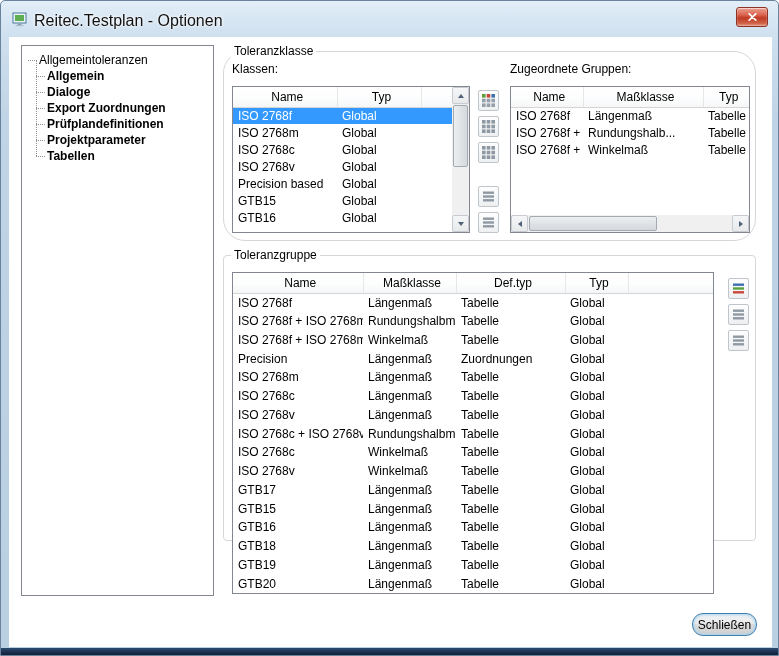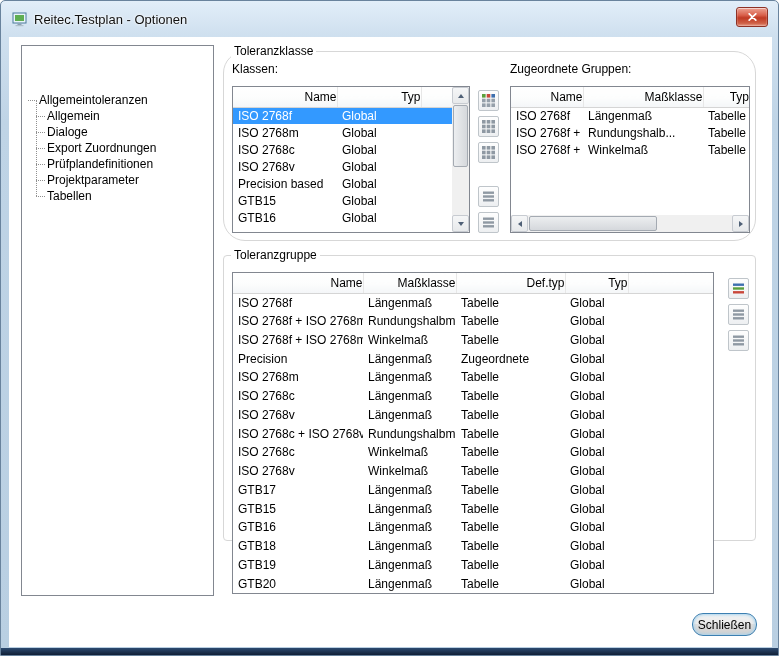--- a/index.html
+++ b/index.html
@@ -6,40 +6,40 @@
   html,body { width:779px; height:656px; overflow:hidden; }
   body { font-family:"Liberation Sans","DejaVu Sans",sans-serif; font-size:12px; color:#000; background:#fff; }
 
   .window { position:relative; width:779px; height:656px;
     background:linear-gradient(180deg,#e2eef9 0%,#cfe0ef 34px,#bfd4e6 120px,#b9cfe2 100%);
     border:1px solid #69839d; border-radius:5px 5px 0 0; overflow:hidden; }
 
   
   .titlebar { position:absolute; left:0; top:0; right:0; height:36px; }
   .app-icon { position:absolute; left:11px; top:10px; }
-  .window-title { position:absolute; left:33px; top:11px; font-size:13px; color:#111;
+  .window-title { position:absolute; left:33px; top:11px; font-size:16px; color:#111;
     text-shadow:0 0 4px #fff, 0 0 2px #fff; white-space:nowrap; }
   .close-btn { position:absolute; top:6px; right:10px; width:32px; height:20px;
     border:1px solid #8e3226; border-radius:3px;
     background:linear-gradient(180deg,#eda393 0%,#d9604b 40%,#c03a24 55%,#cf6147 85%,#e8a18e 100%);
     box-shadow:inset 0 1px 0 rgba(255,255,255,.45), inset 0 0 0 1px rgba(255,255,255,.15);
     display:flex; align-items:center; justify-content:center; cursor:default; }
 
   
   .client { position:absolute; left:8px; top:36px; width:763px; height:610px; background:#fff; }
   .bottom-strip { position:absolute; left:0; right:0; bottom:0; height:7px;
     background:linear-gradient(180deg,#2c4a70,#101f36); }
 
   
   .tree { position:absolute; left:12px; top:8px; width:193px; height:551px;
     border:1px solid #828790; background:#fff; padding-top:6px; overflow:hidden; }
-  .tree-root { position:relative; padding-left:17px; line-height:16px; white-space:nowrap;margin-top:40px; }
+  .tree-root { position:relative; padding-left:17px; line-height:16px; white-space:nowrap; }
   .tree-root::before { content:""; position:absolute; left:6px; top:8px; width:9px;
     border-top:1px dotted #909090; }
-  .tree-children { position:relative; }
+  .tree-children { position:relative;font-weight:bold; }
   .tree-children::before { content:""; position:absolute; left:14px; top:-8px; bottom:8px;
     border-left:1px dotted #909090; }
   .tree-item { position:relative; padding-left:25px; line-height:16px; white-space:nowrap; }
   .tree-item::before { content:""; position:absolute; left:14px; top:8px; width:9px;
     border-top:1px dotted #909090; }
 
   
   .group { position:absolute; border:1px solid #d7d7d7; border-radius:4px; background:#fff; }
   .group-label { position:absolute; top:-8px; left:7px; background:#fff; padding:0 3px;
     line-height:15px; white-space:nowrap; }
@@ -50,21 +50,21 @@
   
   .listbox { position:absolute; border:1px solid #828790; background:#fff; overflow:hidden; }
   #klassen-list { left:8px; top:34px; width:238px; height:147px; }
   #zug-list     { left:286px; top:34px; width:240px; height:147px; }
   #tg-list      { left:8px; top:16px; width:482px; height:322px; }
   .table-wrap   { position:absolute; left:0; top:0; right:0; bottom:0; overflow:hidden; }
   #klassen-list .table-wrap { right:17px; }
   #zug-list .table-wrap { bottom:17px; }
 
   table.grid { border-collapse:collapse; table-layout:fixed; width:100%; }
-  .grid th { font-weight:normal; text-align:right; height:20px; padding:0 0 0 5px;
+  .grid th { font-weight:normal; text-align:center; height:20px; padding:0 0 0 5px;
     background:linear-gradient(180deg,#ffffff 0%,#fcfdfd 55%,#f4f6f8 100%);
     border-bottom:1px solid #d5d5d5; border-right:1px solid #e7e7e7;
     overflow:hidden; white-space:nowrap; }
   .grid th:last-child { border-right:none; }
   .grid td { height:17px; padding:0 0 0 5px; white-space:nowrap; overflow:hidden;
     vertical-align:middle; }
   #tg-list .grid td { height:18.75px; }
   .grid tr.selected td { background:#3399ff; color:#fff; }
 
   
@@ -363,21 +363,21 @@
     <td>ISO 2768f + ISO 2768m</td>
     <td>Winkelmaß</td>
     <td>Tabelle</td>
     <td>Global</td>
     <td></td>
   </tr>
 
   <tr>
     <td>Precision</td>
     <td>Längenmaß</td>
-    <td>Zugeordnete</td>
+    <td>Zuordnungen</td>
     <td>Global</td>
     <td></td>
   </tr>
 
   <tr>
     <td>ISO 2768m</td>
     <td>Längenmaß</td>
     <td>Tabelle</td>
     <td>Global</td>
     <td></td>

